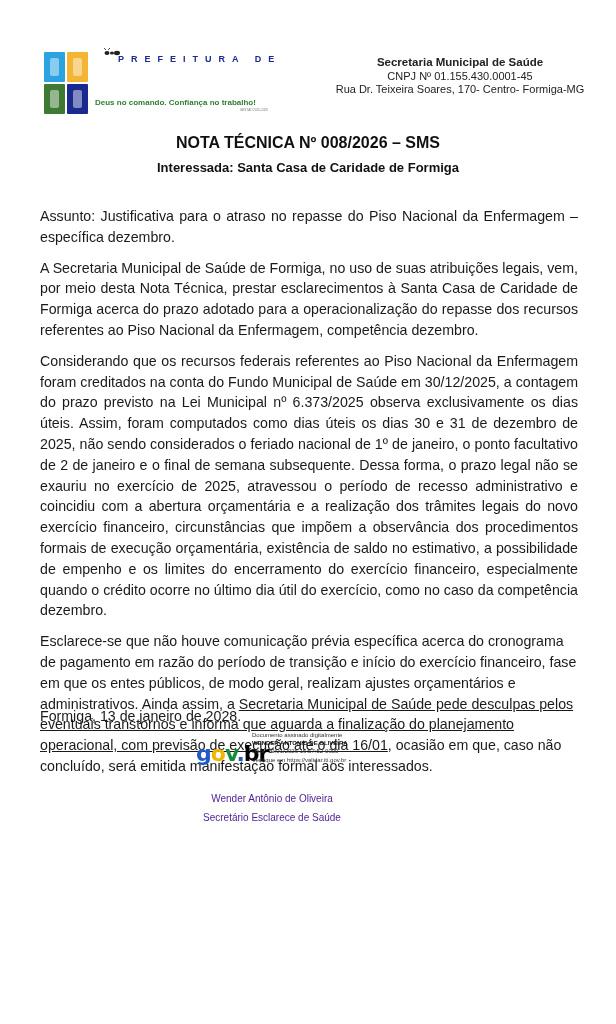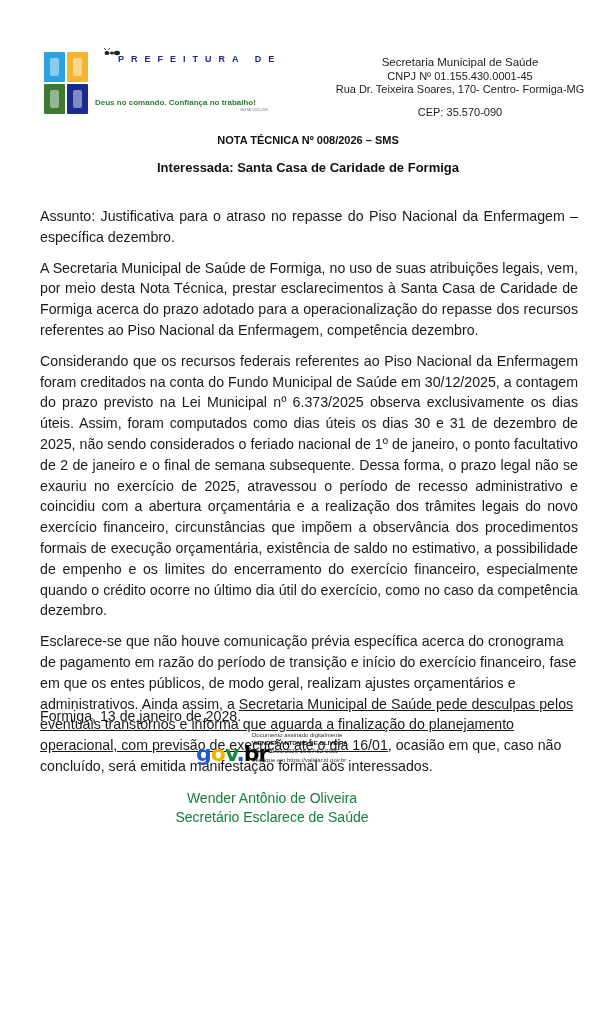--- a/index.html
+++ b/index.html
@@ -19,42 +19,42 @@
   .logo-prefeitura { position: absolute; left: 74px; top: 2px; font-size: 9px; font-weight: bold;
                      letter-spacing: 7px; color: #1b2a8f; white-space: nowrap; }
   .logo-ant { position: absolute; left: 60px; top: -4px; width: 18px; height: 8px; }
   .logo-formiga { position: absolute; left: 50px; top: 6px; font-size: 40px; font-weight: bold;
                   color: #1b2a8f; letter-spacing: -1px; line-height: 44px; white-space: nowrap; }
   .logo-slogan { position: absolute; left: 51px; top: 46px; font-size: 8px; font-weight: bold;
                  color: #2f7d32; white-space: nowrap; }
   .logo-tiny { position: absolute; left: 196px; top: 56px; font-size: 3px; color: #777; white-space: nowrap; }
   .sec-block { position: absolute; left: 320px; top: 56px; width: 280px; text-align: center;
                font-size: 11px; line-height: 13.5px; color: #222; }
-  .sec-title { font-weight: normal; font-size: 11.5px; }
+  .sec-title { font-weight: bold; font-size: 11.5px; }
   .sec-cep { margin-top: 9px; }
   .doc-title { position: absolute; top: 134px; left: 0; width: 616px; text-align: center;
-               font-size: 11px; font-weight: bold; color: #111; }
+               font-size: 16px; font-weight: bold; color: #111; }
   .doc-interested { position: absolute; top: 160px; left: 0; width: 616px; text-align: center;
                     font-size: 13px; font-weight: bold; color: #111; }
   .body-text { position: absolute; left: 40px; top: 206px; width: 538px; font-size: 14.2px;
                line-height: 20.8px; color: #1a1a1a; }
   .body-text p { margin: 0 0 10px 0; text-align: justify; }
   .body-text p.last-left { text-align: left; }
   .u { text-decoration: underline; }
   .date-line { position: absolute; left: 40px; top: 708px; font-size: 14.2px; color: #1a1a1a; }
   .govbr { position: absolute; left: 196px; top: 731px; width: 200px; height: 44px; }
   .govbr-logo { position: absolute; left: 0; top: 12px; font-size: 22px; font-weight: bold;
                 letter-spacing: -1px; line-height: 22px; font-family: "DejaVu Sans", sans-serif; }
   .gv-g { color: #1f5bc7; } .gv-o { color: #f4b400; } .gv-v { color: #168a3b; }
   .gv-dot { color: #1f5bc7; } .gv-br { color: #000000; }
   .govbr-info { position: absolute; left: 56px; top: 0; font-size: 6px; line-height: 8.2px; color: #333;
                 white-space: nowrap; }
   .govbr-info .sig-name { font-weight: bold; color: #111; }
   .signature { position: absolute; left: 0; top: 789px; width: 544px; text-align: center;
-               font-size: 14px; line-height: 19px; color: #15803d; }
+               font-size: 10px; line-height: 19px; color: #4c1d95; }
 </style>
 </head>
 <body>
 
 <div class="header">
   <div class="logo">
     <div class="logo-tiles">
       <div class="tile t1"></div>
       <div class="tile t2"></div>
       <div class="tile t3"></div>
@@ -68,21 +68,20 @@
     </svg>
     <div class="logo-prefeitura">PREFEITURA DE</div>
     <div class="logo-slogan">Deus no comando. Confiança no trabalho!</div>
     <div class="logo-tiny">GESTÃO 2025-2028</div>
   </div>
 
   <div class="sec-block">
     <div class="sec-title">Secretaria Municipal de Saúde</div>
     <div>CNPJ Nº 01.155.430.0001-45</div>
     <div>Rua Dr. Teixeira Soares, 170- Centro- Formiga-MG</div>
-    <div class="sec-cep">CEP: 35.570-090</div>
   </div>
 </div>
 
 <div class="doc-title">NOTA TÉCNICA Nº 008/2026 – SMS</div>
 <div class="doc-interested">Interessada: Santa Casa de Caridade de Formiga</div>
 
 <div class="body-text">
   <p>Assunto: Justificativa para o atraso no repasse do Piso Nacional da Enfermagem – específica dezembro.</p>
   <p>A Secretaria Municipal de Saúde de Formiga, no uso de suas atribuições legais, vem, por meio desta Nota Técnica, prestar esclarecimentos à Santa Casa de Caridade de Formiga acerca do prazo adotado para a operacionalização do repasse dos recursos referentes ao Piso Nacional da Enfermagem, competência dezembro.</p>
   <p>Considerando que os recursos federais referentes ao Piso Nacional da Enfermagem foram creditados na conta do Fundo Municipal de Saúde em 30/12/2025, a contagem do prazo previsto na Lei Municipal nº 6.373/2025 observa exclusivamente os dias úteis. Assim, foram computados como dias úteis os dias 30 e 31 de dezembro de 2025, não sendo considerados o feriado nacional de 1º de janeiro, o ponto facultativo de 2 de janeiro e o final de semana subsequente. Dessa forma, o prazo legal não se exauriu no exercício de 2025, atravessou o período de recesso administrativo e coincidiu com a abertura orçamentária e a realização dos trâmites legais do novo exercício financeiro, circunstâncias que impõem a observância dos procedimentos formais de execução orçamentária, existência de saldo no estimativo, a possibilidade de empenho e os limites do encerramento do exercício financeiro, especialmente quando o crédito ocorre no último dia útil do exercício, como no caso da competência dezembro.</p>

